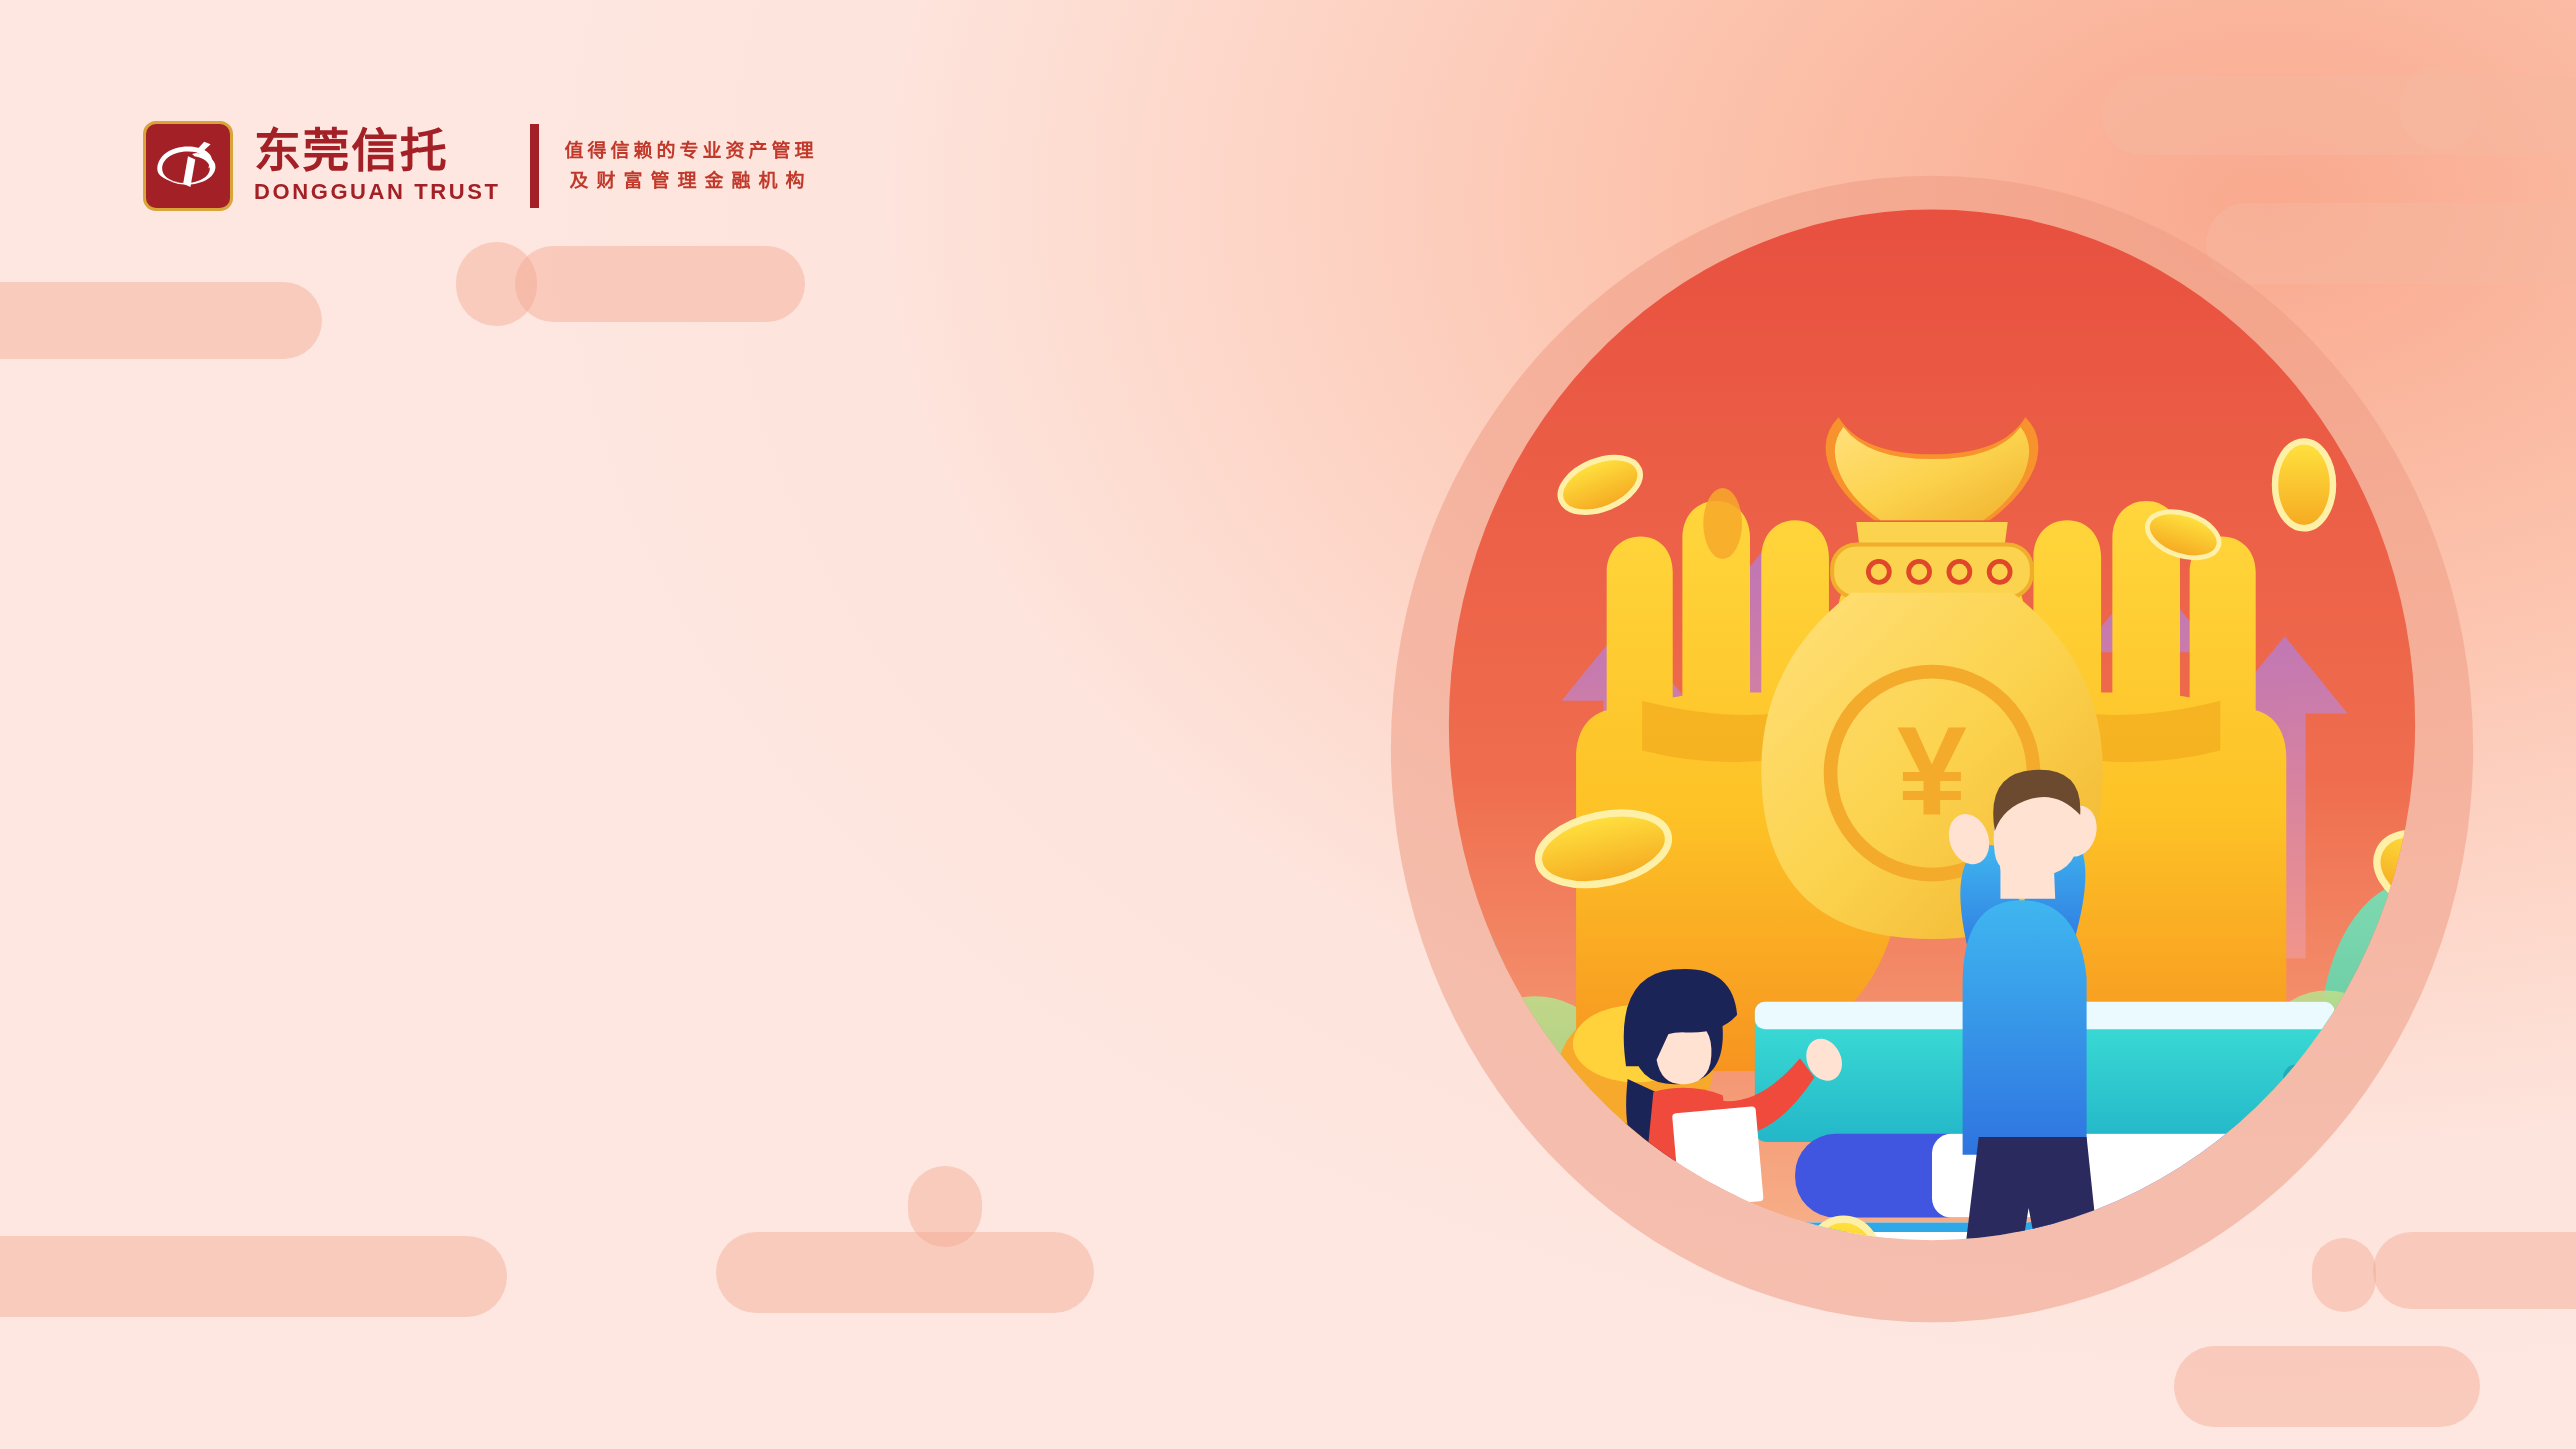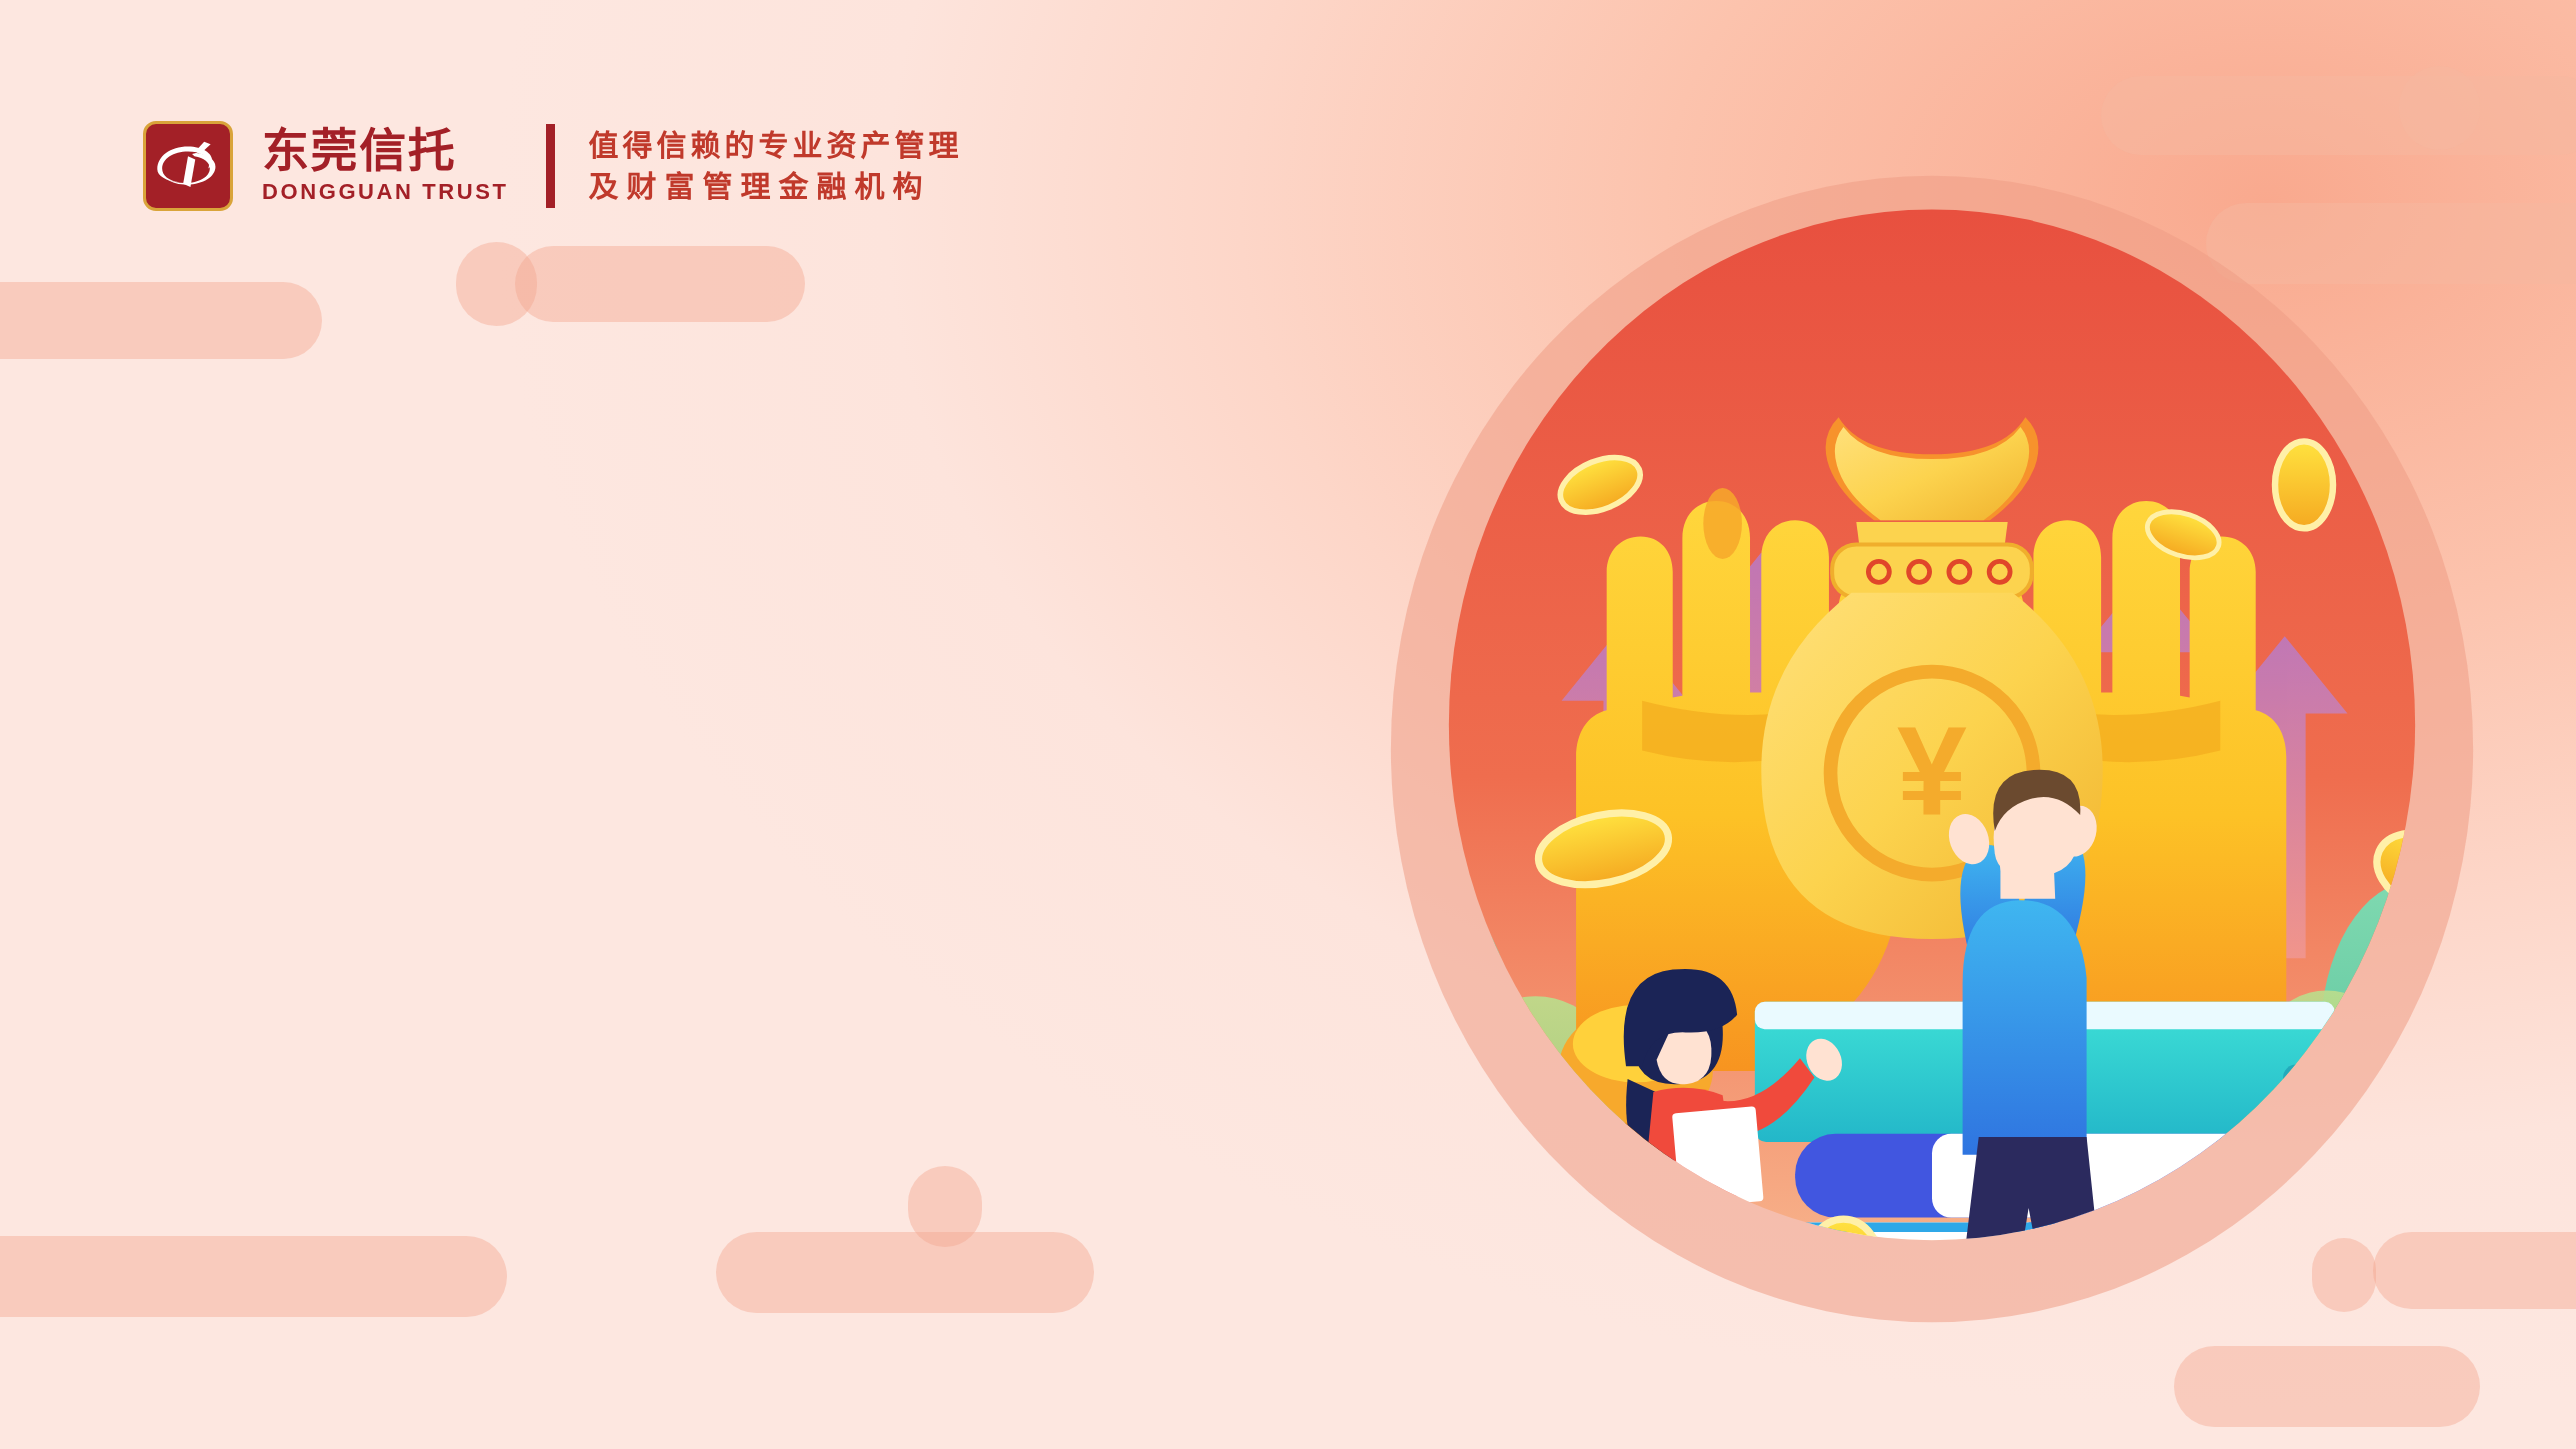--- a/index.html
+++ b/index.html
@@ -9,40 +9,41 @@
     position:relative;width:2576px;height:1449px;overflow:hidden;
     font-family:"Liberation Sans","DejaVu Sans",sans-serif;
     background:
       radial-gradient(ellipse 1771px 1208px at 88% 14%, #f9a98e 0%, #fcc3ad 34%, #fdd6c8 58%, #fde4dc 78%, #fde7e0 100%);
   }
   
   .deco{position:absolute;background:#f4a58c;border-radius:804px;opacity:.55;pointer-events:none;}
   .deco.soft{opacity:.42;}
   .deco.light{background:#f6b79f;opacity:.5;}
   
-  .header{position:absolute;left:143px;top:121px;display:flex;align-items:center;gap:8px;}
+  .header{position:absolute;left:143px;top:121px;display:flex;align-items:center;gap:0;}
   .logo-mark{
     width:90px;height:90px;border-radius:13px;background:#a32027;
     border:3.2px solid #d9a43a;position:relative;flex:0 0 auto;overflow:hidden;
   }
   .logo-mark svg{position:absolute;left:0;top:0;}
   .logo-words{margin-left:21px;display:flex;flex-direction:column;justify-content:center;}
   .logo-cn{
     font-size:47px;font-weight:bold;color:#a32027;letter-spacing:1.6px;line-height:1.02;
     font-family:"Liberation Sans","DejaVu Sans",sans-serif;
   }
   .logo-en{
     font-size:22px;font-weight:bold;color:#a32027;letter-spacing:2.6px;margin-top:4px;
     font-family:"Liberation Sans","DejaVu Sans",sans-serif;
   }
   .divider-bar{width:8.9px;height:84px;background:#a32027;margin-left:29px;flex:0 0 auto;}
   .slogan{margin-left:26px;display:flex;flex-direction:column;gap:10.5px;}
   .slogan-line{
-    font-size:30px;font-weight:bold;color:#c0392b;letter-spacing:4px;line-height:1.04;
+    font-size:19px;font-weight:bold;color:#c0392b;letter-spacing:4px;line-height:1.04;
     white-space:nowrap;
+    text-align:center;
   }
   .slogan-line.l2{letter-spacing:8px;}
   
   .headline{position:absolute;left:0;top:483px;width:1352px;}
   .hl{
     font-weight:bold;white-space:nowrap;text-align:center;position:relative;
     font-family:"Liberation Sans","DejaVu Sans",sans-serif;
   }
   .hl .base{
     -webkit-text-stroke:21px #ffffff;

